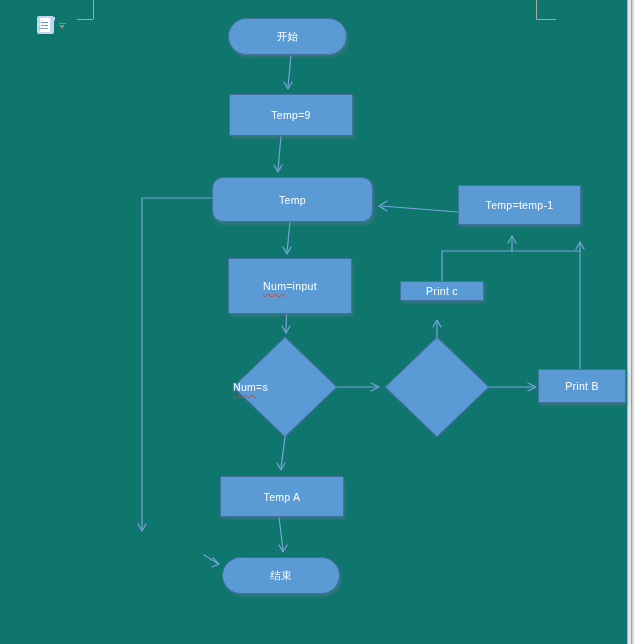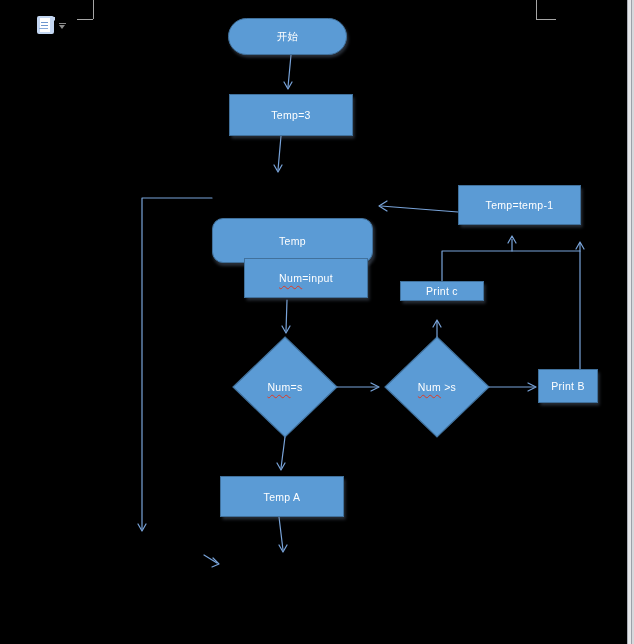--- a/index.html
+++ b/index.html
@@ -1,18 +1,18 @@
 <!DOCTYPE html>
 <html><head>
 <meta charset="utf-8">
 <style>
   * { margin:0; padding:0; box-sizing:border-box; }
   html,body { width:634px; height:644px; overflow:hidden;
               font-family:"Liberation Sans","DejaVu Sans",sans-serif; }
-  .page { position:relative; width:634px; height:644px; background:#000000; }
+  .page { position:relative; width:634px; height:644px; background:#0f766e; }
 
   
   .gutter      { position:absolute; top:0; right:0; width:7px; height:644px; background:#e4e6e9; border-left:1px solid #a9adb5; }
   .gutter-line { position:absolute; top:0; left:631px; width:1px; height:644px; background:#9da1a9; }
   .gutter-pale { position:absolute; top:0; left:632px; width:2px; height:644px; background:#d6d8dc; }
 
   
   .crop { position:absolute; background:#a6a6a6; }
   .crop.tl-v { left:93px;  top:0;    width:1px;  height:19px; }
   .crop.tl-h { left:77px;  top:19px; width:16px; height:1px;  }
@@ -36,22 +36,22 @@
              border-top:4px solid #8a8a8a; }
 
   
   svg.wires { position:absolute; left:0; top:0; z-index:1; }
 
   
   .node { position:absolute; z-index:2; background:#5b9bd5; border:1px solid #41719c;
           display:flex; align-items:center; justify-content:center;
           box-shadow:1.5px 2.5px 3px rgba(105,120,145,.38); cursor:pointer; }
   .node.term  { border-radius:18.5px; }
-  .node.round { border-radius:11px;margin-top:41px; }
-  .dlabel { position:absolute; z-index:2; display:flex; align-items:center; justify-content:center;
+  .node.round { border-radius:11px; }
+  .dlabel { position:absolute; z-index:2; display:flex; align-items:center; justify-content:flex-start;
             background:transparent; cursor:pointer; }
   .lbl { color:#ffffff; font-size:10.5px; letter-spacing:.3px; text-align:center; white-space:pre; }
   .mis { text-decoration:underline; text-decoration-style:wavy; text-decoration-color:#e03a23;
          text-decoration-thickness:1px; text-underline-offset:3px; }
 </style>
 </head>
 <body>
 
 <div class="page">
 
@@ -138,55 +138,55 @@
           <polyline points="212,567 219,564 213,558"></polyline>
       </g>
     </g>
   </svg>
 
   <div class="node term" style="left:228px;top:18px;width:119px;height:37px">
     <span class="lbl">开始</span>
   </div>
 
   <div class="node" style="left:229px;top:94px;width:124px;height:42px">
-    <span class="lbl">Temp=3</span>
+    <span class="lbl">Temp=9</span>
   </div>
 
   <div class="node round" style="left:212px;top:177px;width:161px;height:45px">
     <span class="lbl">Temp</span>
   </div>
 
-  <div class="node" style="left:244px;top:258px;width:124px;height:40px">
+  <div class="node" style="left:228px;top:258px;width:124px;height:56px">
     <span class="lbl"><span class="mis">Num</span><span>=input</span></span>
   </div>
 
   <div class="dlabel" style="left:233px;top:374px;width:104px;height:26px">
     <span class="lbl"><span class="mis">Num</span><span>=s</span></span>
   </div>
 
-  <div class="dlabel" style="left:385px;top:374px;width:104px;height:26px">
-    <span class="lbl"><span class="mis">Num</span><span> &gt;s</span></span>
-  </div>
 
   <div class="node" style="left:400px;top:281px;width:84px;height:20px">
     <span class="lbl">Print c</span>
   </div>
 
   <div class="node" style="left:458px;top:185px;width:123px;height:40px">
     <span class="lbl">Temp=temp-1</span>
   </div>
 
-  <div class="node" style="left:538px;top:369px;width:60px;height:34px">
+  <div class="node" style="left:538px;top:369px;width:88px;height:34px">
     <span class="lbl">Print B</span>
   </div>
 
   <div class="node" style="left:220px;top:476px;width:124px;height:41px">
     <span class="lbl">Temp A</span>
   </div>
 
 
+  <div class="node term" style="left:222px;top:557px;width:118px;height:37px">
+    <span class="lbl">结束</span>
+  </div>
 
   <div class="gutter">
     <div class="gutter-line" style="left:3px"></div>
     <div class="gutter-pale" style="left:4px"></div>
   </div>
 
 </div>
 
 </body></html>

